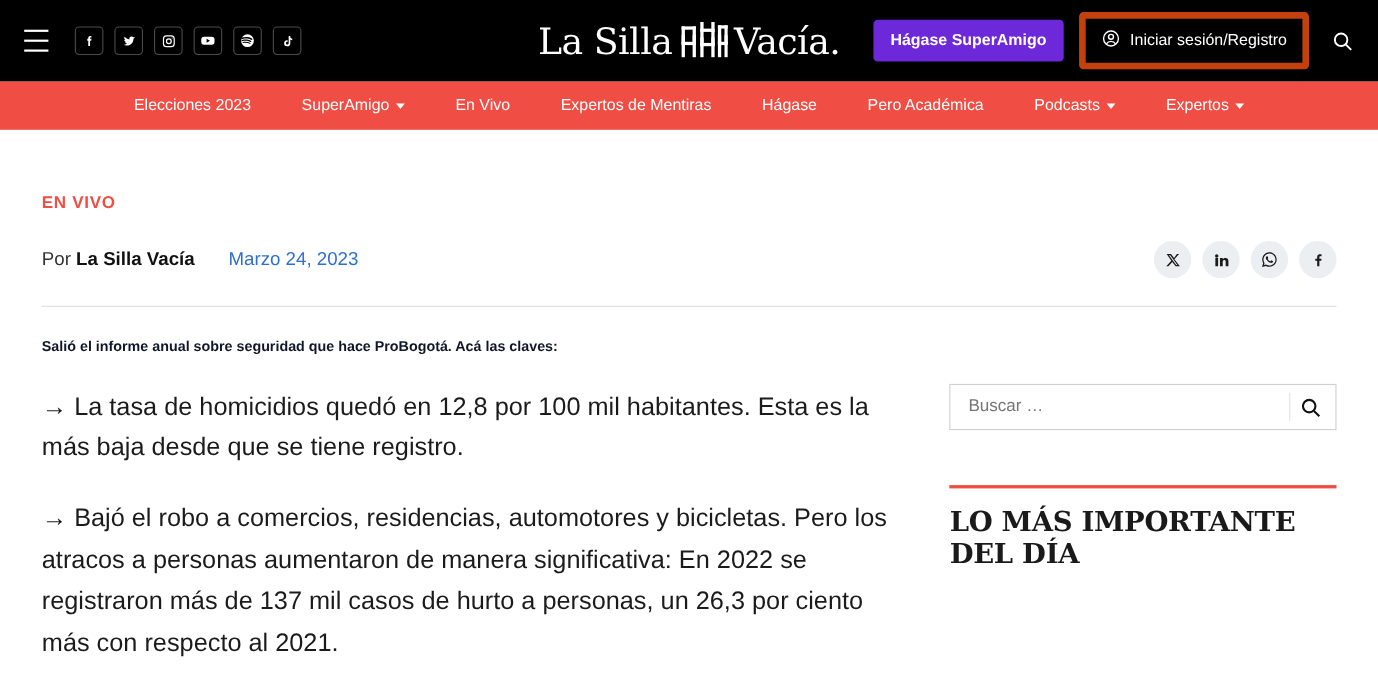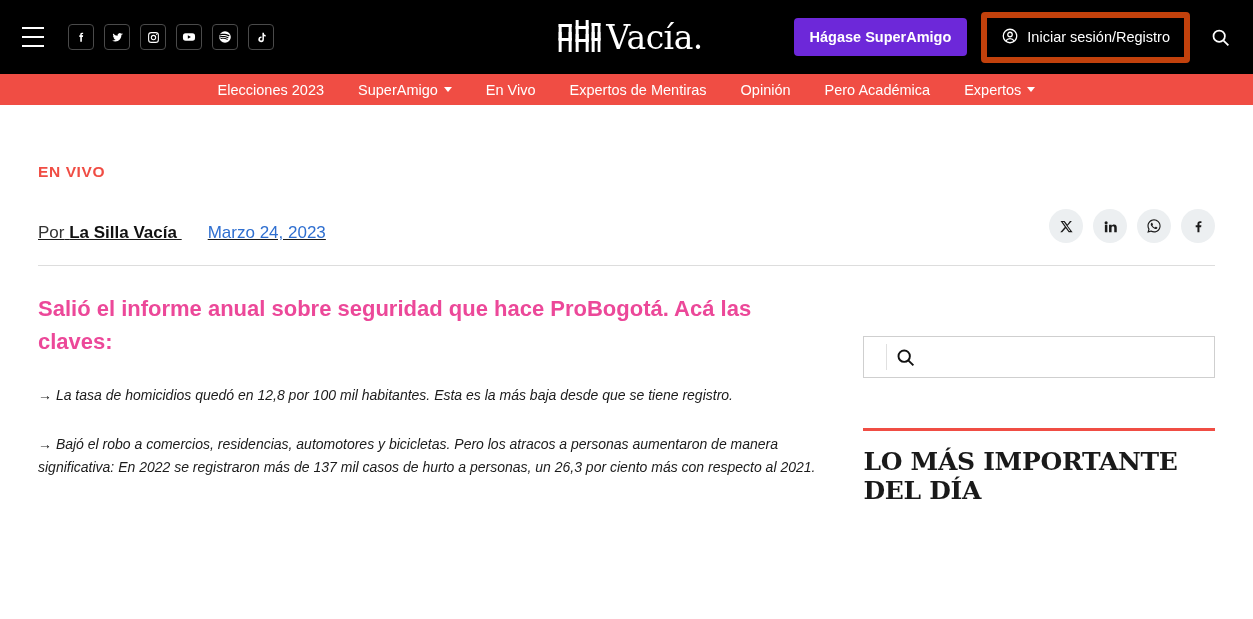--- a/index.html
+++ b/index.html
@@ -99,26 +99,26 @@
   }
   .search-top {
     color: #ffffff;
     cursor: pointer;
     padding-left: 6px;
     display: flex; align-items: center;
   }
 
   
   .nav {
-    height: 31px;
+    height: 44px;
     background: #f04d44;
     display: flex;
     align-items: center;
     justify-content: center;
-    gap: 0;
+    gap: 12px;
     color: #ffffff;
   }
   .nav-item {
     display: flex;
     align-items: center;
     gap: 6px;
     padding: 0 17px;
     font-size: 14.5px;
     height: 44px;
     cursor: pointer;
@@ -150,23 +150,22 @@
     font-size: 45px;
     line-height: 1.06;
     font-weight: 700;
     letter-spacing: -0.5px;
     text-transform: uppercase;
     color: #111111;
   }
   .byline-row {
     margin-top: 22px;
     display: flex;
-    align-items: flex-end;
+    align-items: center;
     height: 40px;
-    text-decoration: underline;
   }
   .byline {
     font-size: 17px;
     color: #333333;
   }
   .byline .author { font-weight: 700; color:#111111; }
   .byline .date {
     color: #2f6fd0;
     margin-left: 26px;
     cursor: pointer;
@@ -192,32 +191,31 @@
   
   .columns {
     display: flex;
     gap: 44px;
     padding-top: 26px;
   }
   .col-main { width: 800px; }
   .col-side { width: 360px; }
 
   .lede {
-    font-size: 22px;
+    font-size: 13px;
     font-weight: 700;
-    color: #ec4899;
+    color: #0f172a;
     line-height: 1.5;
     margin: 0 0 26px;
   }
   .para {
-    font-size: 14px;
+    font-size: 23px;
     line-height: 1.65;
     color: #1b1b1b;
     margin: 0 0 26px;
-    font-style: italic;
   }
 
   
   .searchbox {
     margin-top: 44px;
     height: 42px;
     border: 1px solid #cfcfcf;
     display: flex;
     align-items: center;
     padding: 0 6px 0 14px;
@@ -288,20 +286,21 @@
         </svg>
     </div>
     <div class="sicon">
       <svg width="13" height="13" viewBox="0 0 24 24" fill="currentColor">
           <path d="M16.5 3h-2.8v12.2a2.3 2.3 0 1 1-2.3-2.3c.2 0 .4 0 .6.1v-2.8a5.2 5.2 0 1 0 4.5 5.1V9.1c.9.7 2 1.1 3.2 1.2V7.5a3.7 3.7 0 0 1-3.2-4.5z"></path>
         </svg>
     </div>
   </div>
 
   <div class="logo">
+    <span>La Silla</span>
     <span class="chairs">
       <svg width="44" height="34" viewBox="0 0 44 34" fill="#ffffff">
         <rect x="2" y="12" width="3" height="20"></rect>
           <rect x="12" y="12" width="3" height="20"></rect>
           <rect x="2" y="4" width="13" height="3"></rect>
           <rect x="2" y="18" width="13" height="3"></rect>
           <rect x="2" y="4" width="3" height="16"></rect>
           <rect x="12" y="4" width="3" height="16"></rect>
         <rect x="19" y="14" width="3" height="18"></rect>
           <rect x="29" y="14" width="3" height="18"></rect>
@@ -349,24 +348,28 @@
     <span>SuperAmigo</span>
     <span class="caret"></span>
   </div>
   <div class="nav-item">
     <span>En Vivo</span>
   </div>
   <div class="nav-item">
     <span>Expertos de Mentiras</span>
   </div>
   <div class="nav-item">
-    <span>Opinión</span>
+    <span>Hágase</span>
   </div>
   <div class="nav-item">
     <span>Pero Académica</span>
+  </div>
+  <div class="nav-item">
+    <span>Podcasts</span>
+    <span class="caret"></span>
   </div>
   <div class="nav-item">
     <span>Expertos</span>
     <span class="caret"></span>
   </div>
 </div>
 
 <div class="wrap">
 
   <div class="eyebrow">EN VIVO</div>
@@ -408,20 +411,21 @@
 
     <div class="col-main">
       <p class="lede">Salió el informe anual sobre seguridad que hace ProBogotá. Acá las claves:</p>
       <p class="para">→ La tasa de homicidios quedó en 12,8 por 100 mil habitantes. Esta es la más baja desde que se tiene registro.</p>
       <p class="para">→ Bajó el robo a comercios, residencias, automotores y bicicletas. Pero los atracos a personas aumentaron de manera significativa: En 2022 se registraron más de 137 mil casos de hurto a personas, un 26,3 por ciento más con respecto al 2021.</p>
     </div>
 
     <div class="col-side">
 
       <div class="searchbox">
+        <input type="text" placeholder="Buscar …" style="">
         <div class="search-sep"></div>
         <div class="search-go">
           <svg width="21" height="21" viewBox="0 0 24 24" fill="none" stroke="#111111" stroke-width="2.2">
               <circle cx="10.5" cy="10.5" r="6.5"></circle>
               <path d="M15.5 15.5 21 21"></path>
             </svg>
         </div>
       </div>
 
       <div class="side-block">

